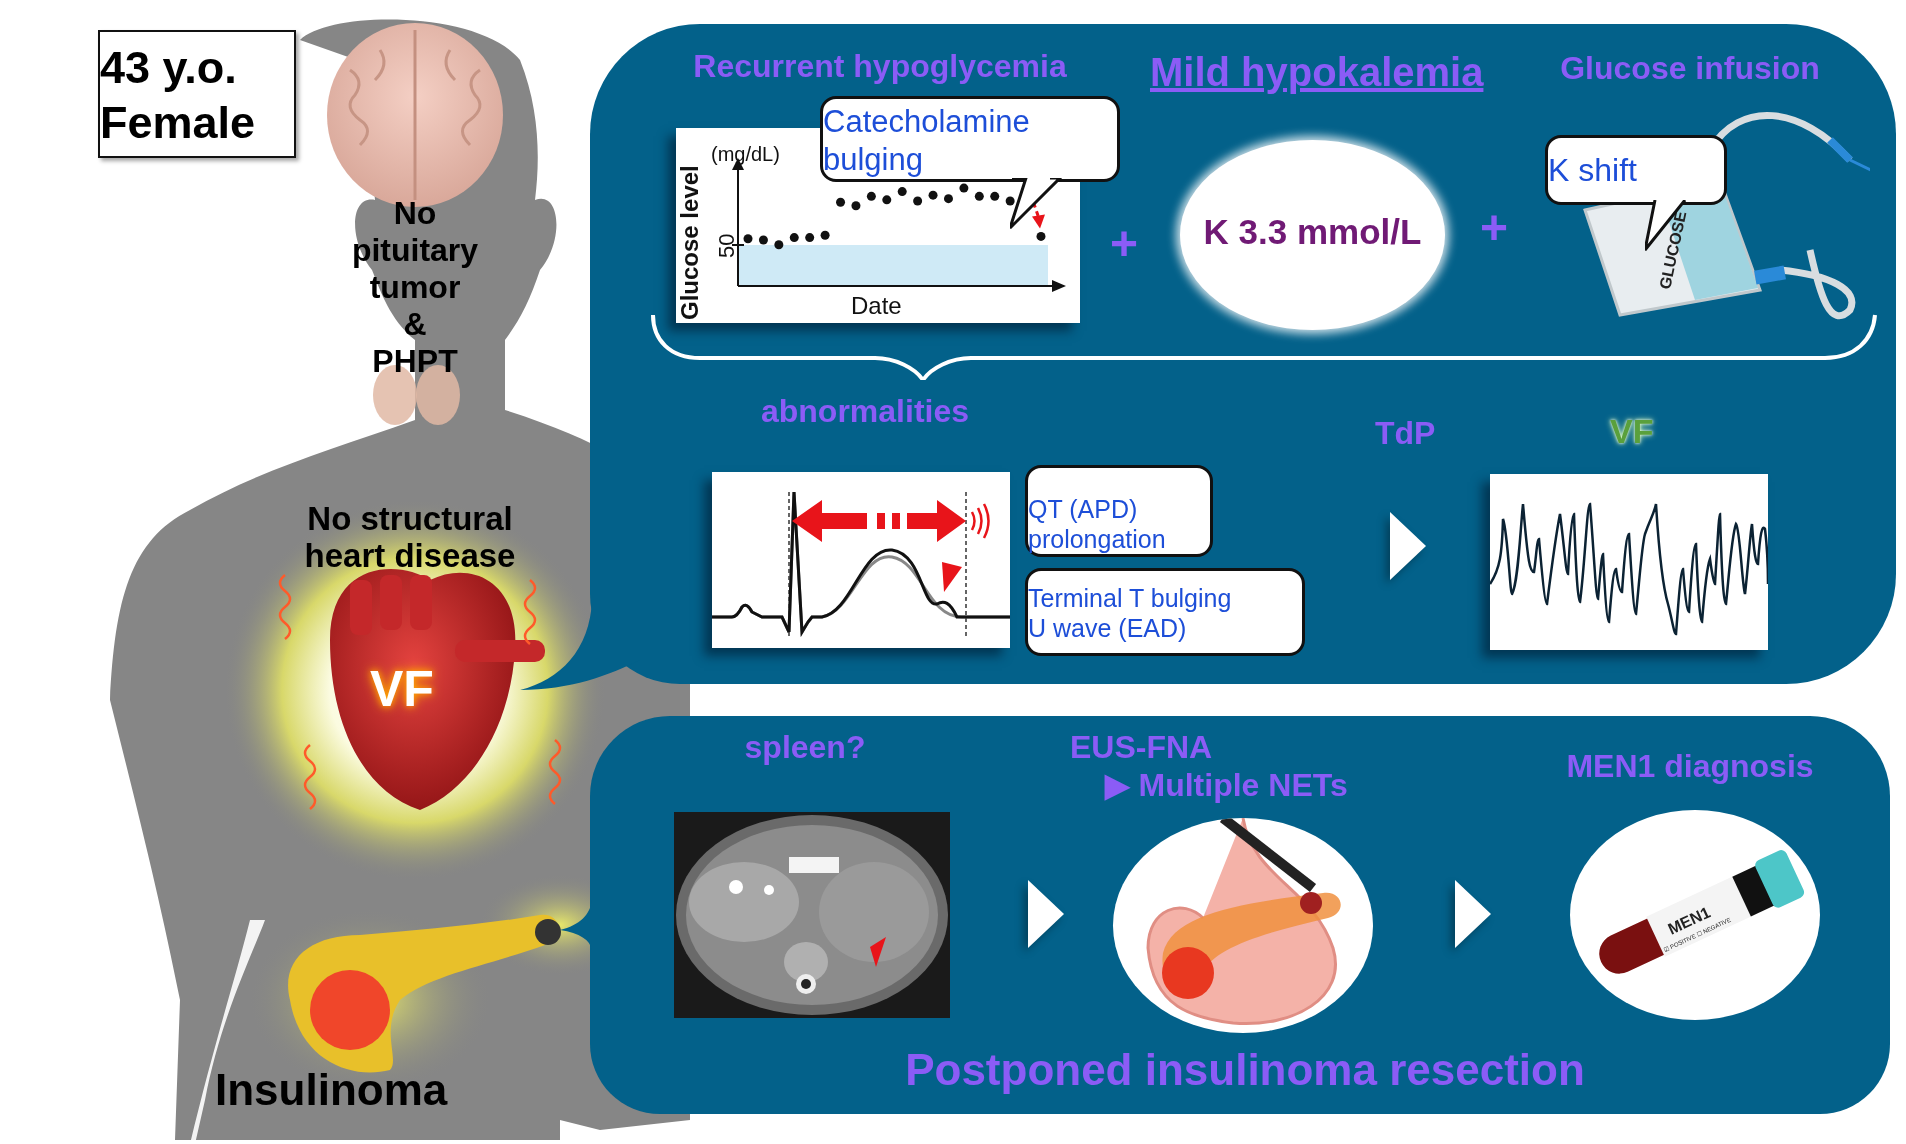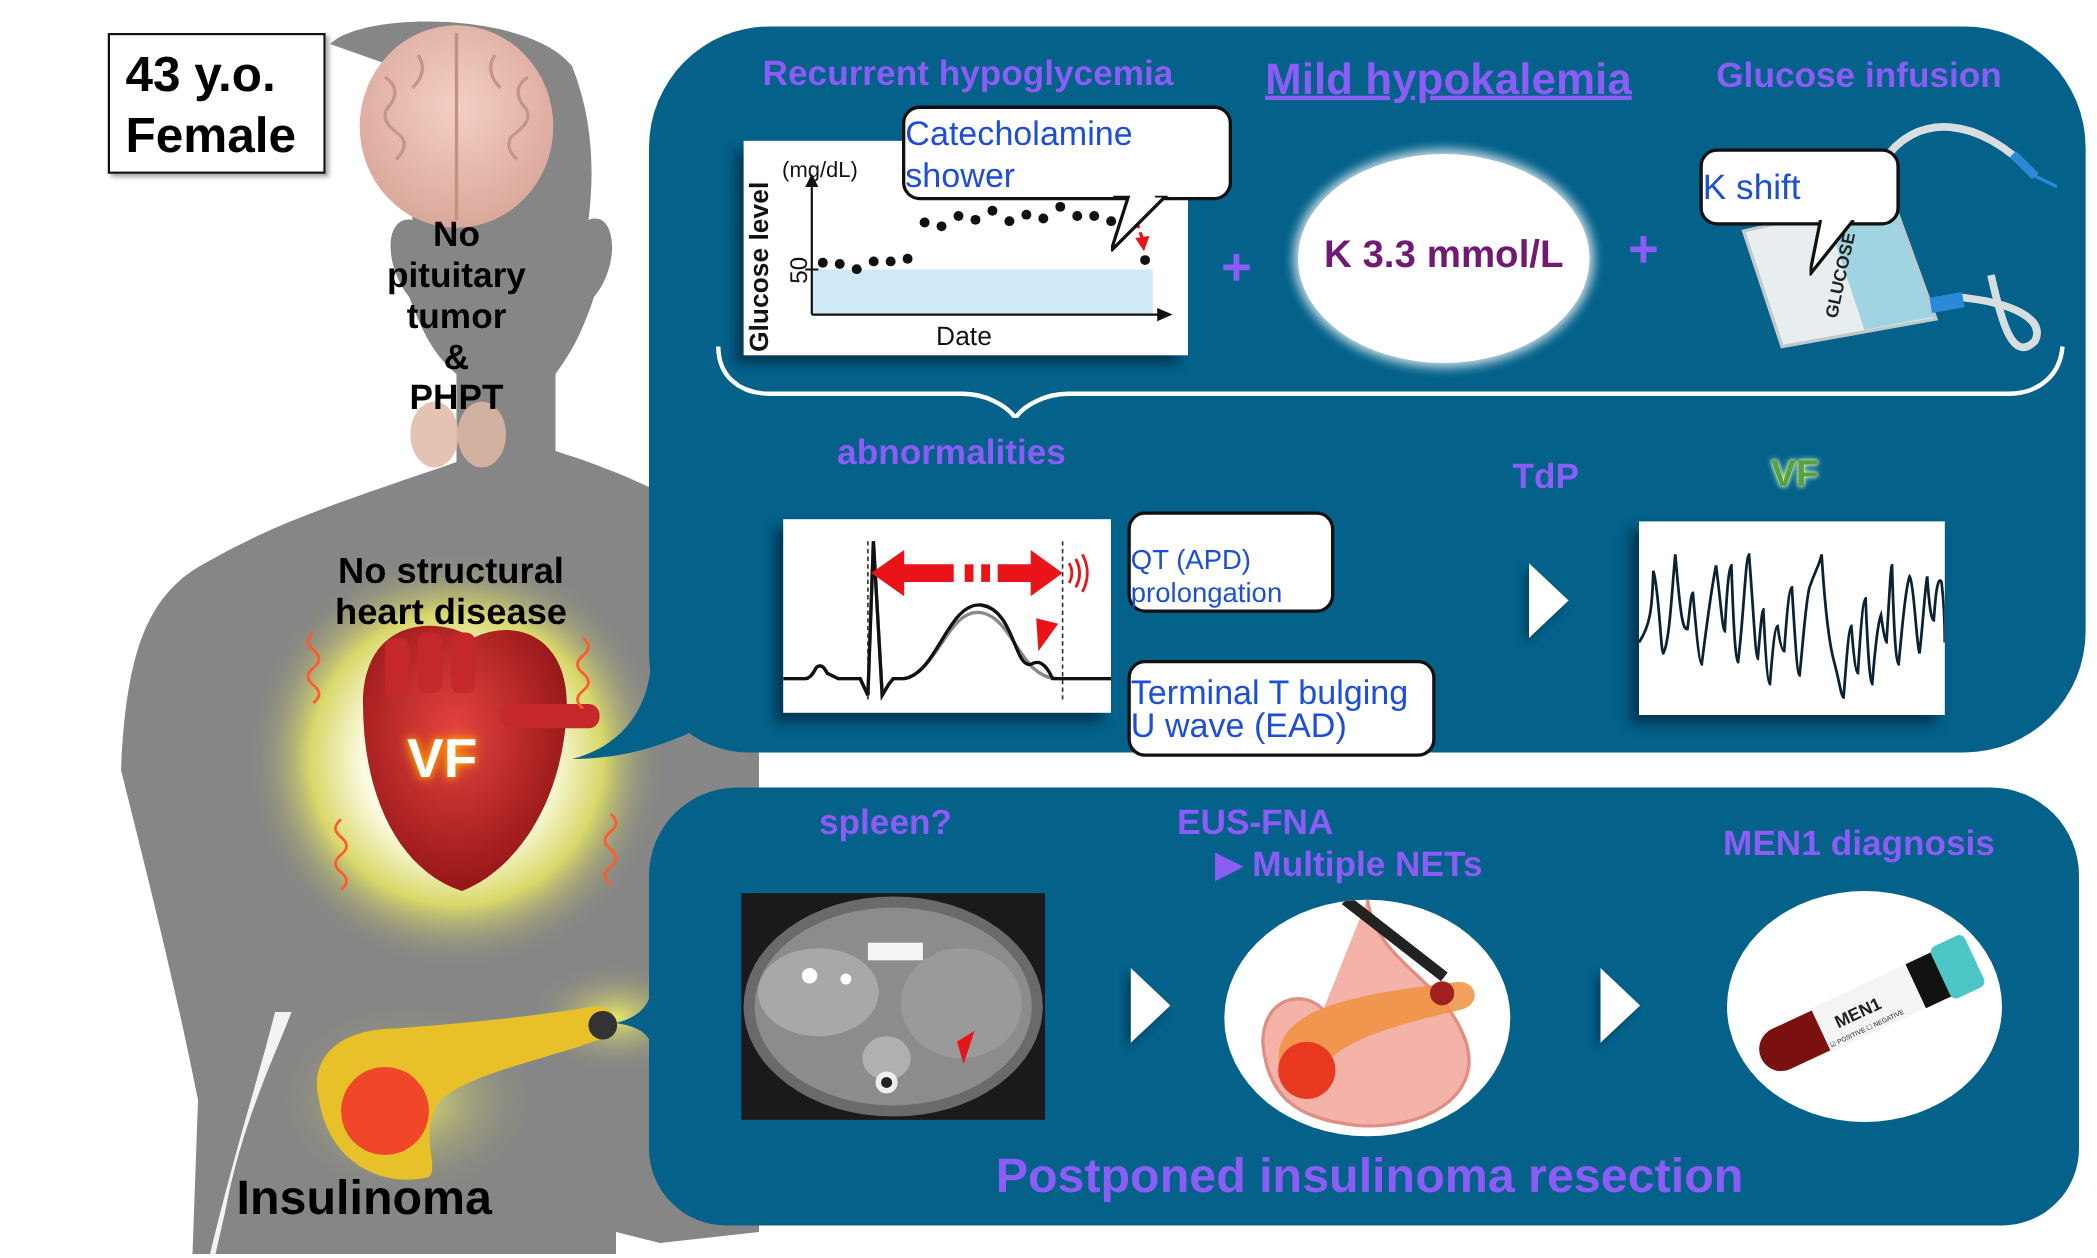--- a/index.html
+++ b/index.html
@@ -1,21 +1,21 @@
 <!DOCTYPE html>
 <html><head>
 <meta charset="utf-8">
 <style>
   html,body{margin:0;padding:0;}
   body{width:1906px;height:1144px;position:relative;overflow:hidden;background:#ffffff;font-family:"Liberation Sans",sans-serif;}
   .abs{position:absolute;}
   
   #silhouette{position:absolute;left:0;top:0;width:1906px;height:1144px;}
   
-  .age-box{left:98px;top:30px;width:198px;height:128px;background:#fff;border:2px solid #111;box-shadow:3px 3px 4px rgba(0,0,0,.35);font-size:45px;font-weight:bold;line-height:55px;padding-left:14px;box-sizing:border-box;padding-top:8px;color:#000;}
+  .age-box{left:98px;top:30px;width:198px;height:128px;background:#fff;border:2px solid #111;box-shadow:3px 3px 4px rgba(0,0,0,.35);font-size:45px;font-weight:bold;line-height:55px;padding-left:0;box-sizing:border-box;padding-top:8px;color:#000;}
   .body-label{color:#000;font-weight:bold;text-align:center;}
   
   .panel{background:#03618a;}
   .panel-top{left:590px;top:24px;width:1306px;height:660px;border-radius:110px 110px 110px 90px;}
   .panel-bot{left:590px;top:716px;width:1300px;height:398px;border-radius:80px 80px 70px 70px;}
   .white-h{color:#8b5cf6;font-weight:bold;text-align:center;white-space:nowrap;}
   .bubble{background:#fff;border:3px solid #111;border-radius:16px;color:#1d4ed8;font-weight:normal;box-sizing:border-box;}
   .wbox{background:#fff;box-shadow:-8px 8px 10px rgba(0,20,40,.55);}
   .tri{width:0;height:0;border-top:34px solid transparent;border-bottom:34px solid transparent;border-left:36px solid #fff;filter:drop-shadow(-4px 4px 4px rgba(0,0,0,.35));}
   .circle{background:#fff;border-radius:50%;}
@@ -142,21 +142,21 @@
         <circle cx="349.57894736842104" cy="70.68" r="4.5" fill="#111"></circle>
         <circle cx="365" cy="108.44" r="4.5" fill="#111"></circle>
       </g>
     <line id="cat-arrow" stroke="#e8141a" stroke-width="3" stroke-dasharray="5,4" x1="357.57894736842104" y1="74.68" x2="363" y2="90.44"></line>
     <polygon id="cat-arrowhead" fill="#e8141a" points="356,88.44 369,86.44 364,100.44"></polygon>
   </svg>
 </div>
 
 <div class="abs bubble" style="left:820px;top:96px;width:300px;height:86px;font-size:31px;line-height:38px;padding-top:4px;">
   <div>Catecholamine</div>
-  <div>shower</div>
+  <div>bulging</div>
 </div>
 <svg class="abs" style="left:1010px;top:178px;" width="60" height="60">
   <path d="M2,0 L16,0 L0,50 L50,0 L40,0" fill="#fff" stroke="#111" stroke-width="3"></path>
 </svg>
 
 <div class="abs white-h" style="left:1110px;top:216px;font-size:48px;">+</div>
 
 <div class="abs white-h" style="left:1150px;top:50px;width:320px;font-size:40px;text-decoration:underline;">Mild hypokalemia</div>
 <div class="abs circle" style="left:1180px;top:140px;width:265px;height:190px;box-shadow:0 0 10px 4px rgba(255,255,255,.8);"></div>
 <div class="abs" style="left:1180px;top:212px;width:265px;text-align:center;font-size:35px;font-weight:bold;color:#701a75;white-space:nowrap;">K 3.3 mmol/L</div>
@@ -197,21 +197,21 @@
     <rect x="180" y="41" width="8" height="16" fill="#e8141a"></rect>
     <polygon points="195,41 225,41 225,28 254,49 225,70 225,57 195,57" fill="#e8141a"></polygon>
     <path d="M260,40 q5,9 0,18 M266,36 q7,13 0,26 M272,32 q9,17 0,34" stroke="#e8141a" stroke-width="2.5" fill="none"></path>
     <polygon points="230,90 250,95 232,120" fill="#e8141a"></polygon>
   </svg>
 </div>
 <div class="abs bubble" style="left:1025px;top:465px;width:188px;height:92px;font-size:25px;line-height:30px;padding-top:26px;">
   <div>QT (APD)</div>
   <div>prolongation</div>
 </div>
-<div class="abs bubble" style="left:1025px;top:600px;width:280px;height:88px;font-size:31px;line-height:30px;padding-top:12px;">
+<div class="abs bubble" style="left:1025px;top:568px;width:280px;height:88px;font-size:25px;line-height:30px;padding-top:12px;">
   <div>Terminal T bulging</div>
   <div>U wave (EAD)</div>
 </div>
 
 <div class="abs white-h" style="left:1375px;top:415px;font-size:32px;">TdP</div>
 <div class="abs tri" style="left:1390px;top:512px;"></div>
 <div class="abs" style="left:1610px;top:412px;font-size:34px;font-weight:bold;color:#5aa03c;text-shadow:0 0 6px #d8ffb0,0 0 3px #fff;">VF</div>
 <div class="abs wbox" style="left:1490px;top:474px;width:278px;height:176px;">
   <svg width="278" height="176">
     <path d="M0,110 C10,95 12,80 13,45 C18,60 20,120 22,120 C28,110 30,60 33,30 C38,90 40,98 44,98 C46,85 47,65 49,65 C52,100 55,130 57,130 C62,90 66,60 70,40 C74,70 76,100 78,100 C80,60 82,40 84,40 C86,100 88,128 90,128 C95,90 97,30 100,30 C104,80 106,125 108,125 C111,90 112,80 113,80 C115,120 117,148 119,148 C122,110 124,95 126,95 C128,110 130,118 132,118 C135,75 137,60 139,60 C142,110 144,140 146,140 C150,100 152,70 155,60 C160,45 164,40 166,30 C170,95 175,120 178,130 C182,145 184,160 186,160 C189,120 191,95 193,95 C195,120 197,138 199,138 C202,90 204,70 206,70 C208,120 210,148 212,148 C215,110 218,90 220,85 C222,100 224,110 225,110 C228,60 229,40 230,40 C232,110 234,130 236,130 C240,90 242,60 246,50 C250,55 252,110 255,120 C258,95 260,60 262,50 C264,80 266,90 268,90 C270,60 272,50 275,55 C278,80 278,110 278,110" stroke="#0b2233" stroke-width="2.5" fill="none"></path>

